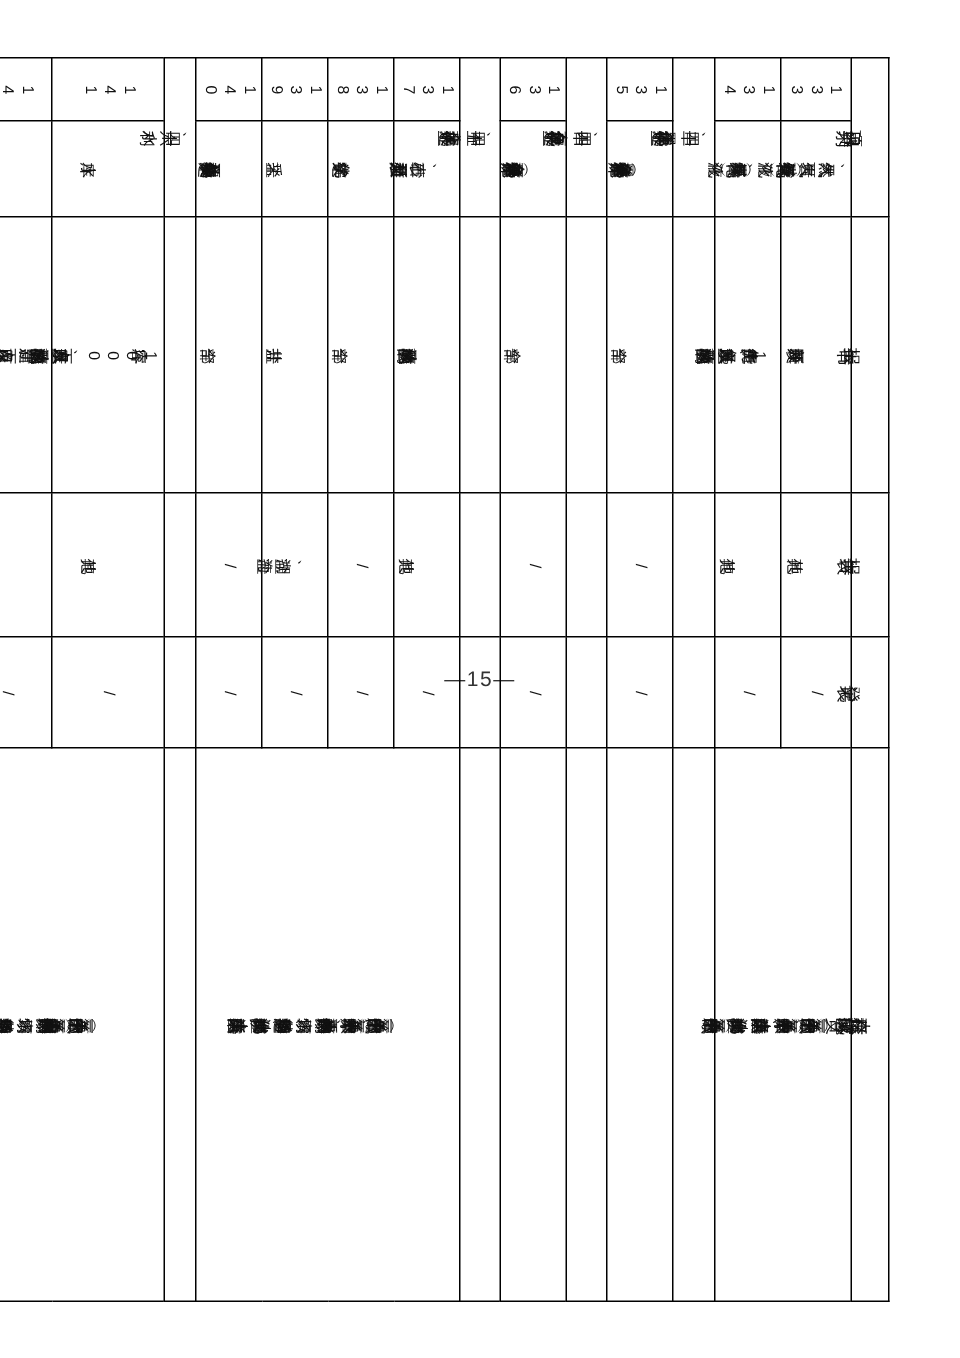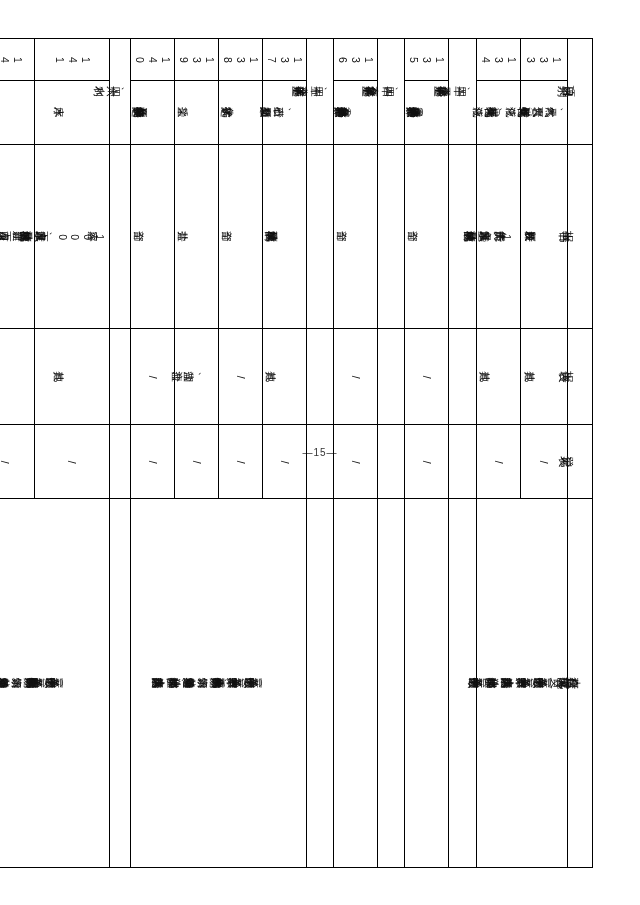--- a/index.html
+++ b/index.html
@@ -20,21 +20,21 @@
   .page {
     position: absolute;
     inset: 0;
   }
 
   .page-number {
     position: absolute;
     left: 50%;
     top: 452px;
     transform: translate(-50%, -50%);
-    font-size: 10px;
+    font-size: 14px;
     color: #333;
     letter-spacing: 1px;
     writing-mode: horizontal-tb;
   }
 
   
   .rot-wrap {
     position: absolute;
     left: 50%;
     top: 50%;

